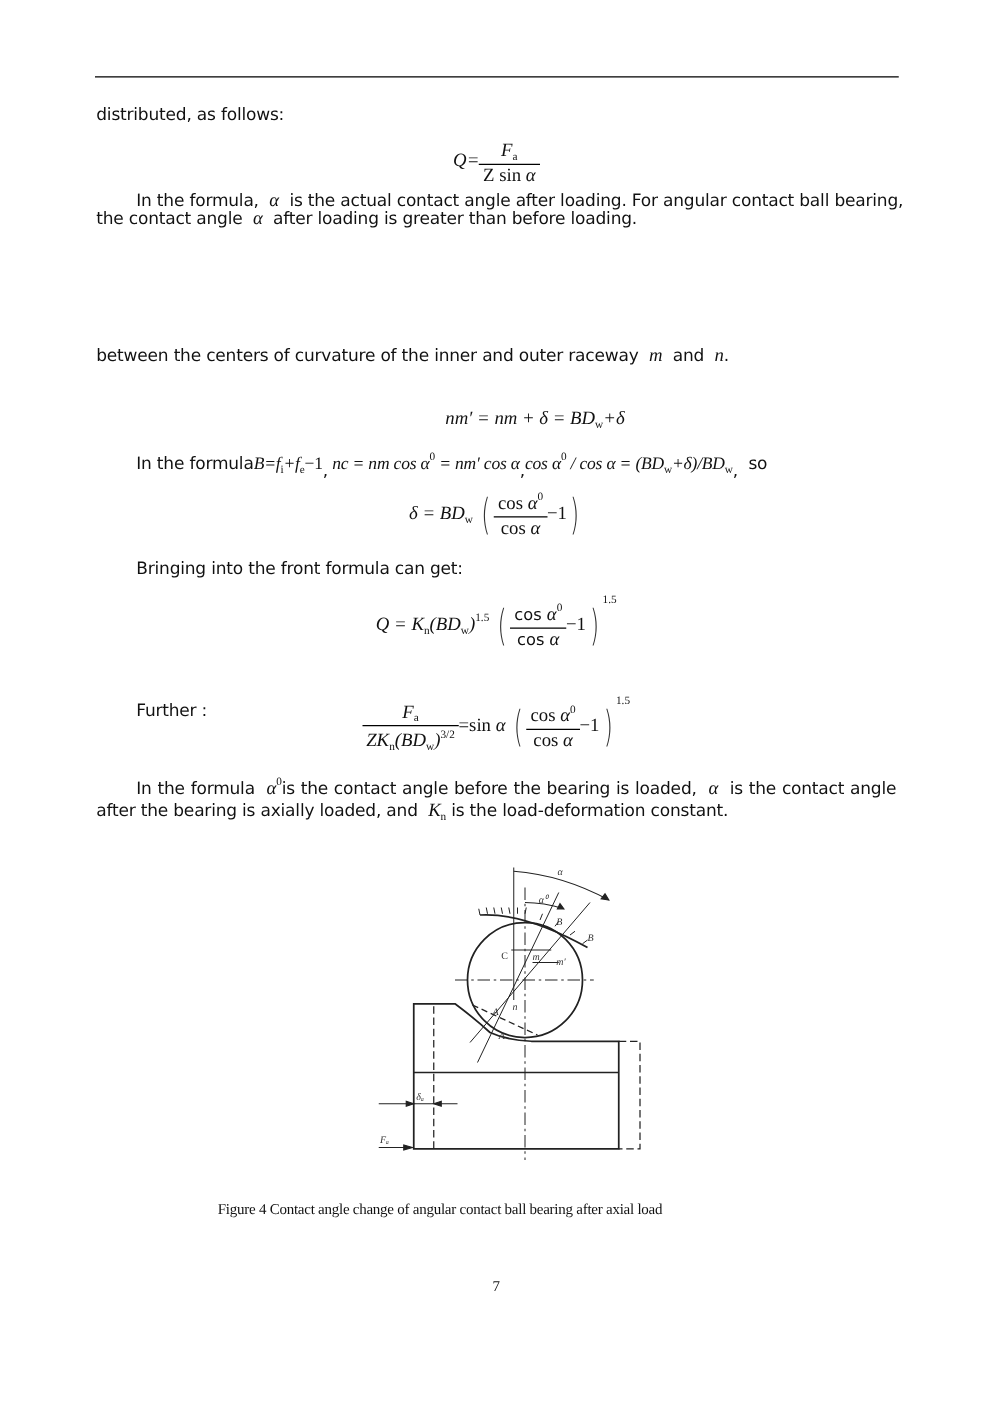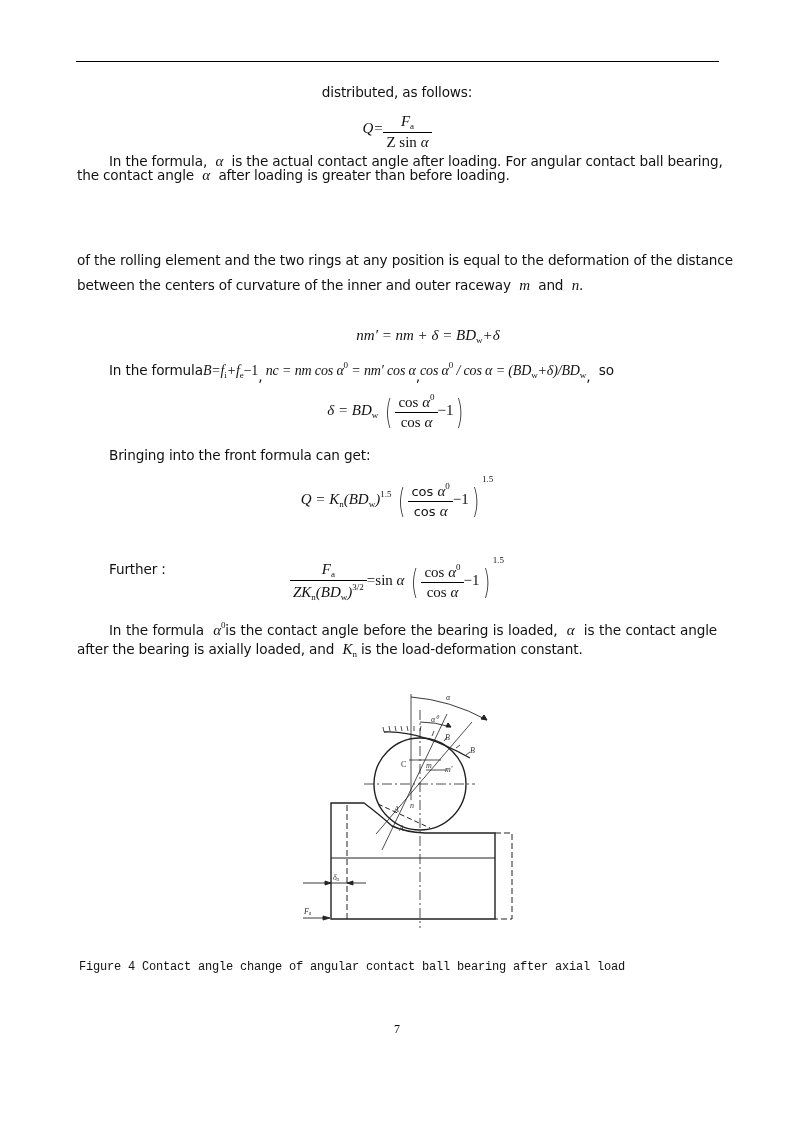--- a/index.html
+++ b/index.html
@@ -12,48 +12,45 @@
   .indent { padding-left: 32px; box-sizing: border-box; }
   .math { font-family: "Liberation Serif", "DejaVu Serif", serif; font-style: italic; font-size: 15px; }
   .rm { font-family: "Liberation Serif", "DejaVu Serif", serif; font-style: normal; }
   .sub { font-size: 9px; vertical-align: -3px; font-style: normal; font-family: "Liberation Serif", serif; }
   .sup { font-size: 9px; vertical-align: 7px; font-style: normal; font-family: "Liberation Serif", serif; }
   .eq { position: absolute; left: 0; width: 794px; text-align: center; font-family: "Liberation Serif", "DejaVu Serif", serif; font-size: 15px; }
   .frac { display: inline-block; vertical-align: middle; text-align: center; }
   .frac .num { display: block; padding: 0 3px 1px; border-bottom: 1px solid #000; }
   .frac .den { display: block; padding: 1px 3px 0; }
   .paren { display: inline-block; vertical-align: middle; font-size: 34px; font-weight: 100; transform: scaleX(0.55); line-height: 1; font-family: "DejaVu Sans", sans-serif; color: #333; }
-  .caption { position: absolute; left: 0; width: 704px; top: 960px; text-align: center; font-family: Liberation Mono, monospace; font-size: 12px; letter-spacing: -0.2px; }
+  .caption { position: absolute; left: 0; width: 704px; top: 960px; text-align: center; font-family: Liberation Serif, serif; font-size: 12px; letter-spacing: -0.2px; }
   .pagenum { position: absolute; left: 0; width: 794px; top: 1022px; text-align: center; font-family: "Liberation Serif", serif; font-size: 12px; }
   .figure { position: absolute; left: 290px; top: 680px; width: 240px; height: 250px; }
 </style>
 </head>
 <body>
 
 <div class="page">
   <div class="header-rule"></div>
 
-  <div class="line" style="top:83px;text-align:center;">
+  <div class="line" style="top:83px;">
     <span>distributed, as follows:</span>
   </div>
 
   <div class="eq" style="top:113px;">
     <span class="math" style="position:relative;top:-2px;">Q=</span><span class="frac"><span class="num math"><span>F</span><span class="sub">a</span></span><span class="den math"><span class="rm">Z sin </span>α</span></span>
   </div>
 
   <div class="line just indent" style="top:152px;">
     <span>In the formula,</span>&nbsp;&nbsp;<span class="math">α</span>&nbsp;&nbsp;<span>is the actual contact angle after loading. For angular contact ball bearing,</span>
   </div>
   <div class="line" style="top:166px;">
     <span>the contact angle</span>&nbsp;&nbsp;<span class="math">α</span>&nbsp;&nbsp;<span>after loading is greater than before loading.</span>
   </div>
 
-  <div class="line just" style="top:251px;">
-    <span>of the rolling element and the two rings at any position is equal to the deformation of the distance</span>
-  </div>
   <div class="line" style="top:276px;">
     <span>between the centers of curvature of the inner and outer raceway</span>&nbsp;&nbsp;<span class="math">m</span>&nbsp;&nbsp;<span>and</span>&nbsp;&nbsp;<span class="math">n</span>.
   </div>
 
 
   <div class="eq" style="top:327px;padding-left:31px;">
     <span class="math">nm′ = nm + δ = BD</span><span class="sub">w</span><span class="math">+δ</span>
   </div>
 
   <div class="line indent" style="top:356px;">

